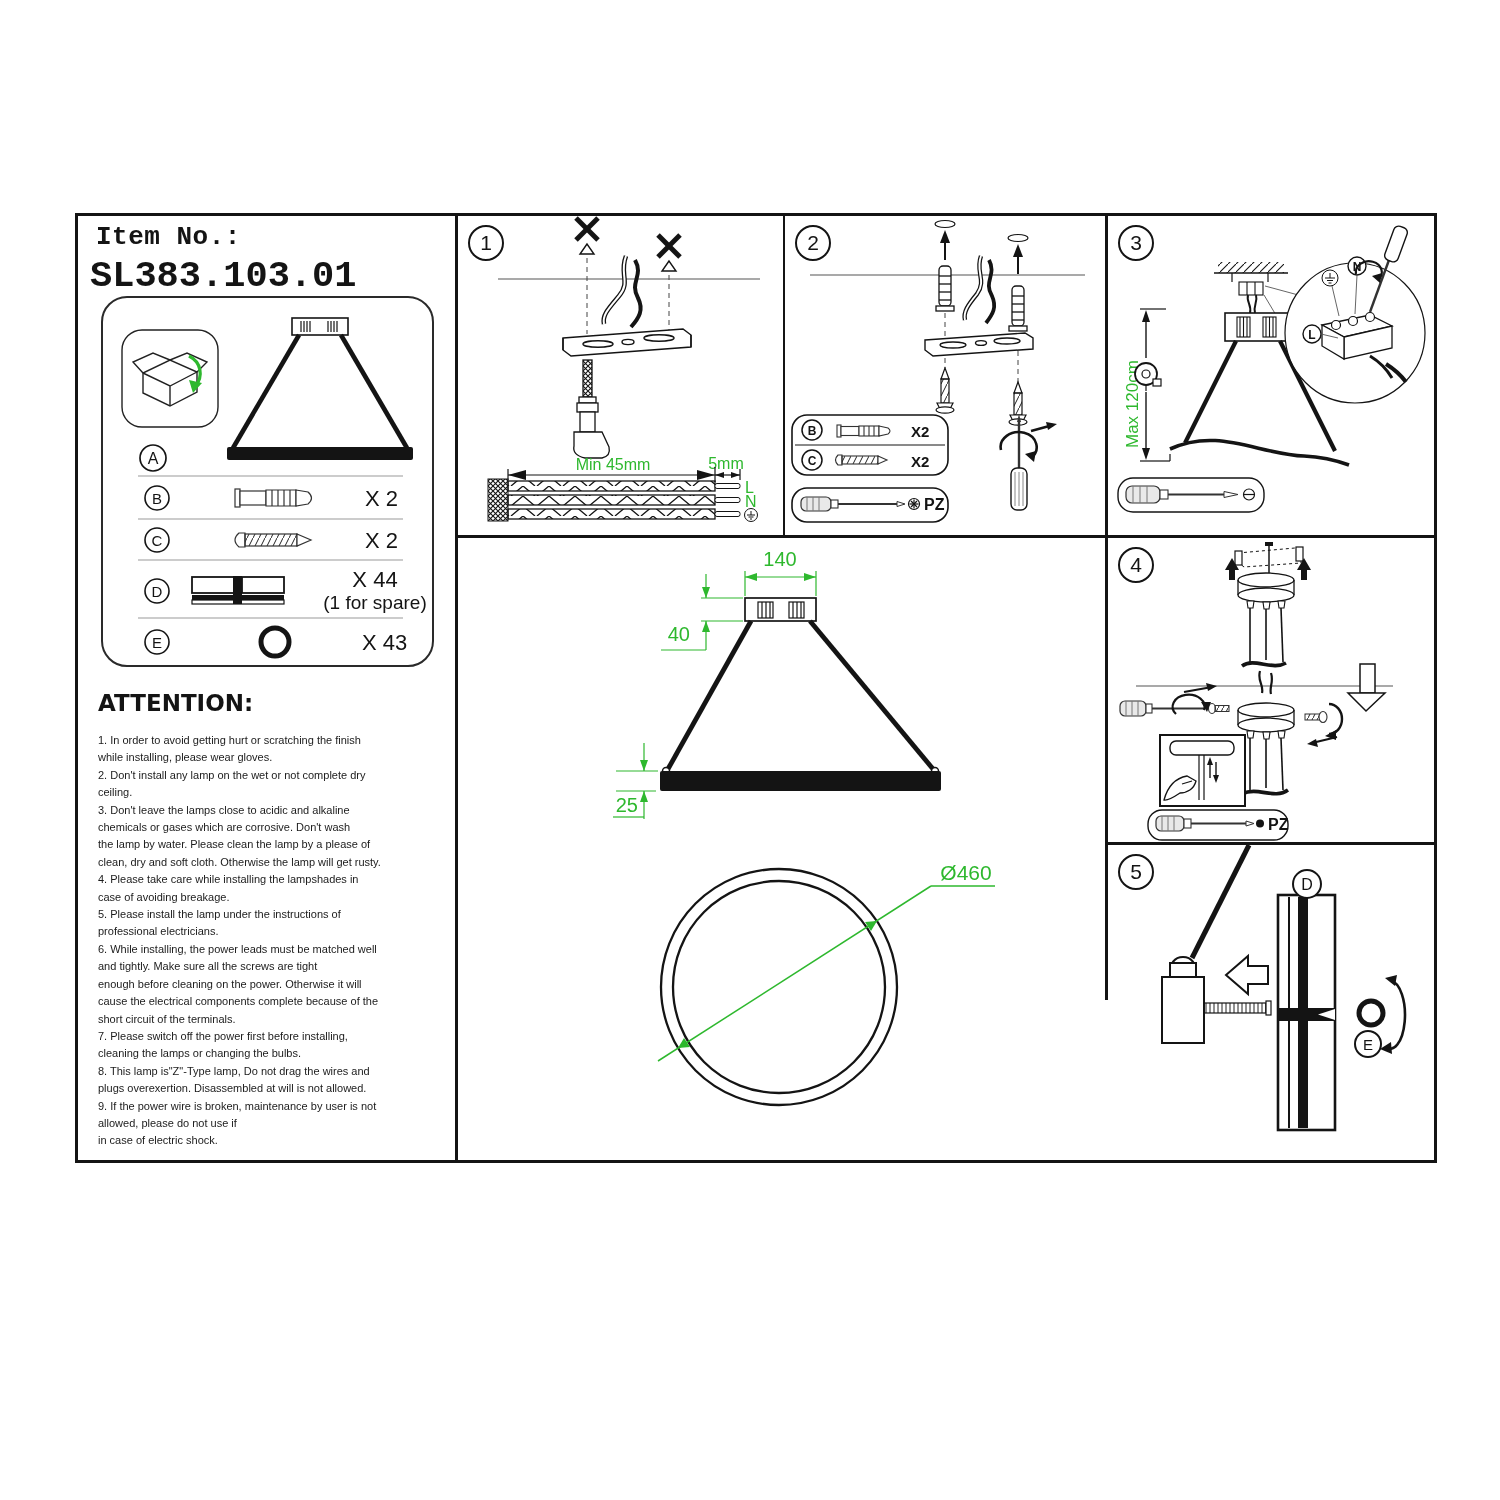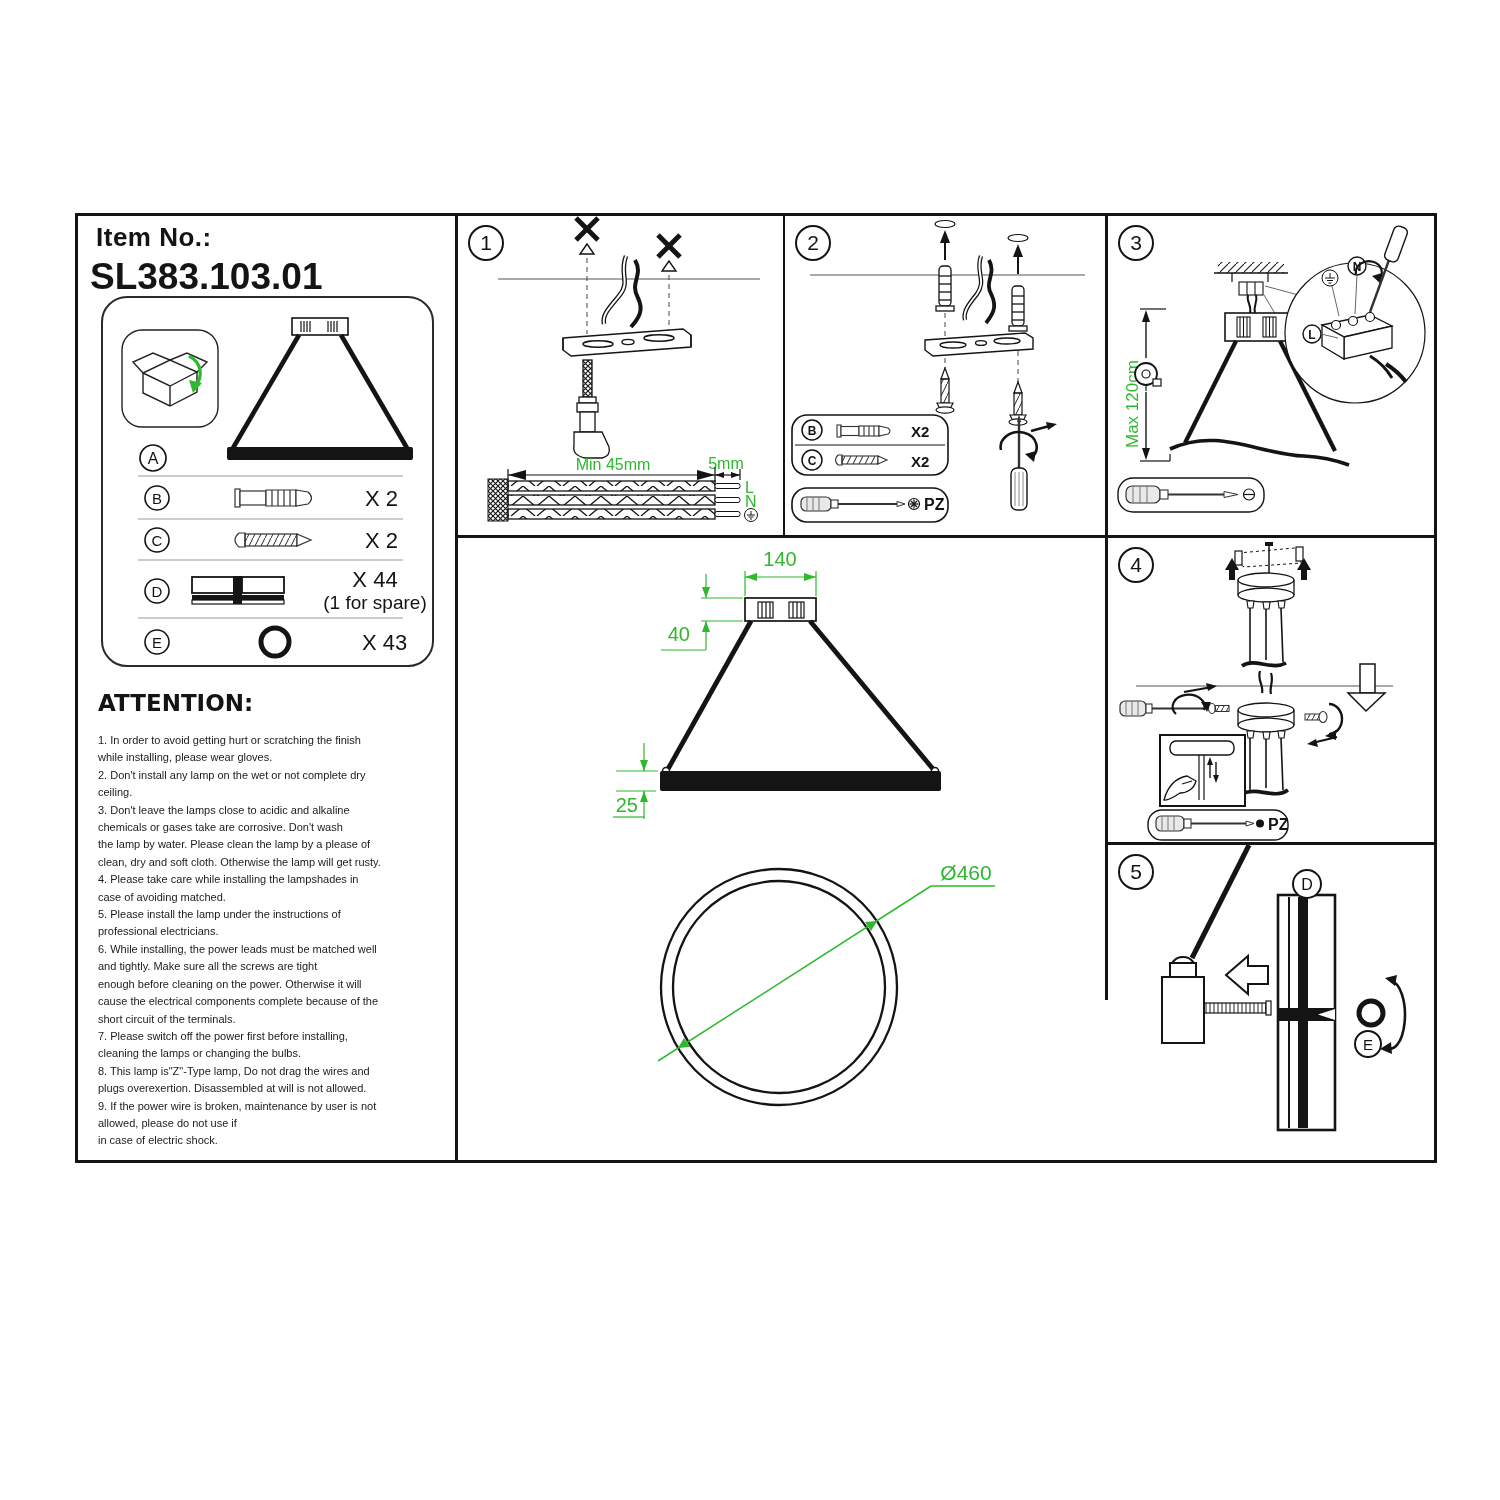--- a/index.html
+++ b/index.html
@@ -10,21 +10,21 @@
   .cell{position:absolute;box-sizing:border-box;background:#fff;}
   #col-left{left:0;top:0;width:380px;height:944px;border-right:3px solid #141414;overflow:hidden;}
   #panel1{left:380px;top:0;width:327px;height:322px;border-right:2px solid #141414;border-bottom:3px solid #141414;}
   #panel2{left:707px;top:0;width:323px;height:322px;border-right:3px solid #141414;border-bottom:3px solid #141414;}
   #panel3{left:1030px;top:0;width:326px;height:322px;border-bottom:3px solid #141414;}
   #midcell{left:380px;top:322px;width:650px;height:462px;border-right:3px solid #141414;}
   #panel4{left:1030px;top:322px;width:326px;height:307px;border-bottom:3px solid #141414;}
   #panel5{left:1030px;top:629px;width:326px;height:315px;}
   .stepnum{position:absolute;left:10px;top:9px;width:32px;height:32px;border:2px solid #141414;border-radius:50%;
            text-align:center;line-height:32px;font-size:21px;color:#141414;}
-  #item-hdr{position:absolute;left:18px;top:6px;font-weight:bold;color:#141414;font-family:Liberation Sans, sans-serif;}
+  #item-hdr{position:absolute;left:18px;top:6px;font-weight:bold;color:#141414;font-family:Liberation Mono, monospace;}
   #item-label{font-size:26px;letter-spacing:.5px;}
   #item-value{font-size:37px;margin-top:3px;margin-left:-6px;}
   #parts-card{position:absolute;left:23px;top:80px;width:329px;height:367px;border:2px solid #2a2a2a;border-radius:26px;}
   #att{position:absolute;left:20px;top:474px;width:372px;}
   #att-title{font-weight:bold;font-size:23px;color:#141414;margin-bottom:16px;font-family:"DejaVu Sans",sans-serif;}
   .att-line{font-size:11px;line-height:17.4px;white-space:nowrap;color:#1b1b1b;}
   svg{display:block;}
   svg text{font-family:"Liberation Sans",sans-serif;}
   .grn{fill:#2eb82e;}
 </style>
@@ -134,25 +134,25 @@
       </svg>
     </div>
 
     <div id="att">
       <div id="att-title">ATTENTION:</div>
       <div class="att-line">1. In order to avoid getting hurt or scratching the finish</div>
       <div class="att-line">while installing, please wear gloves.</div>
       <div class="att-line">2. Don't install any lamp on the wet or not complete dry</div>
       <div class="att-line">ceiling.</div>
       <div class="att-line">3. Don't leave the lamps close to acidic and alkaline</div>
-      <div class="att-line">chemicals or gases take are corrosive. Don't wash</div>
+      <div class="att-line">chemicals or gases which are corrosive. Don't wash</div>
       <div class="att-line">the lamp by water. Please clean the lamp by a please of</div>
       <div class="att-line">clean, dry and soft cloth. Otherwise the lamp will get rusty.</div>
       <div class="att-line">4. Please take care while installing the lampshades in</div>
-      <div class="att-line">case of avoiding matched.</div>
+      <div class="att-line">case of avoiding breakage.</div>
       <div class="att-line">5. Please install the lamp under the instructions of</div>
       <div class="att-line">professional electricians.</div>
       <div class="att-line">6. While installing, the power leads must be matched well</div>
       <div class="att-line">and tightly. Make sure all the screws are tight</div>
       <div class="att-line">enough before cleaning on the power. Otherwise it will</div>
       <div class="att-line">cause the electrical components complete because of the</div>
       <div class="att-line">short circuit of the terminals.</div>
       <div class="att-line">7. Please switch off the power first before installing,</div>
       <div class="att-line">cleaning the lamps or changing the bulbs.</div>
       <div class="att-line">8. This lamp is"Z"-Type lamp, Do not drag the wires and</div>

